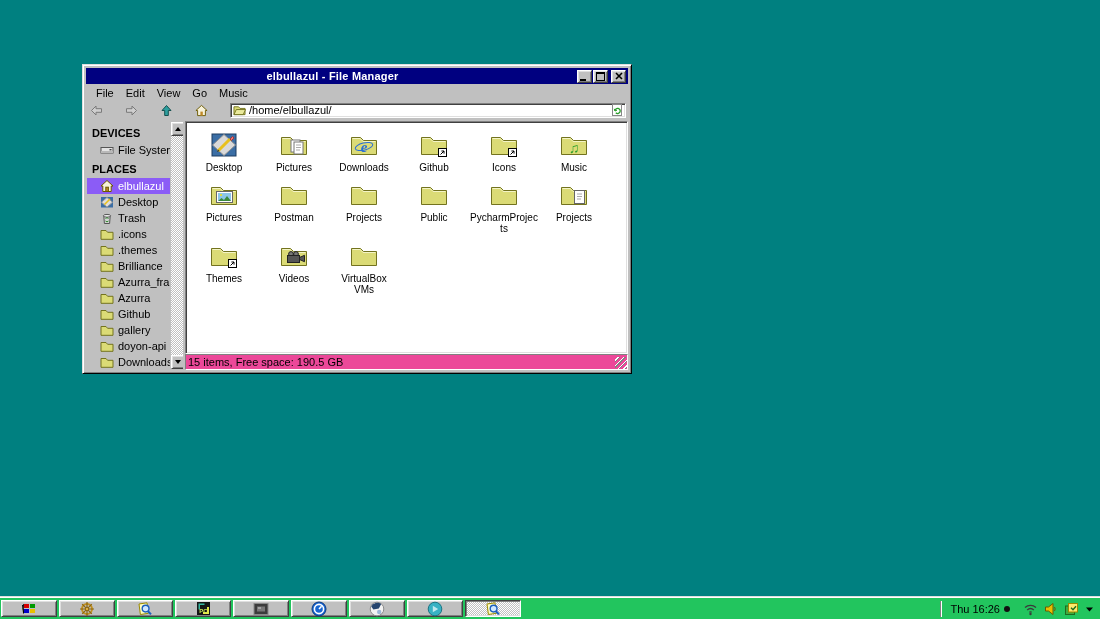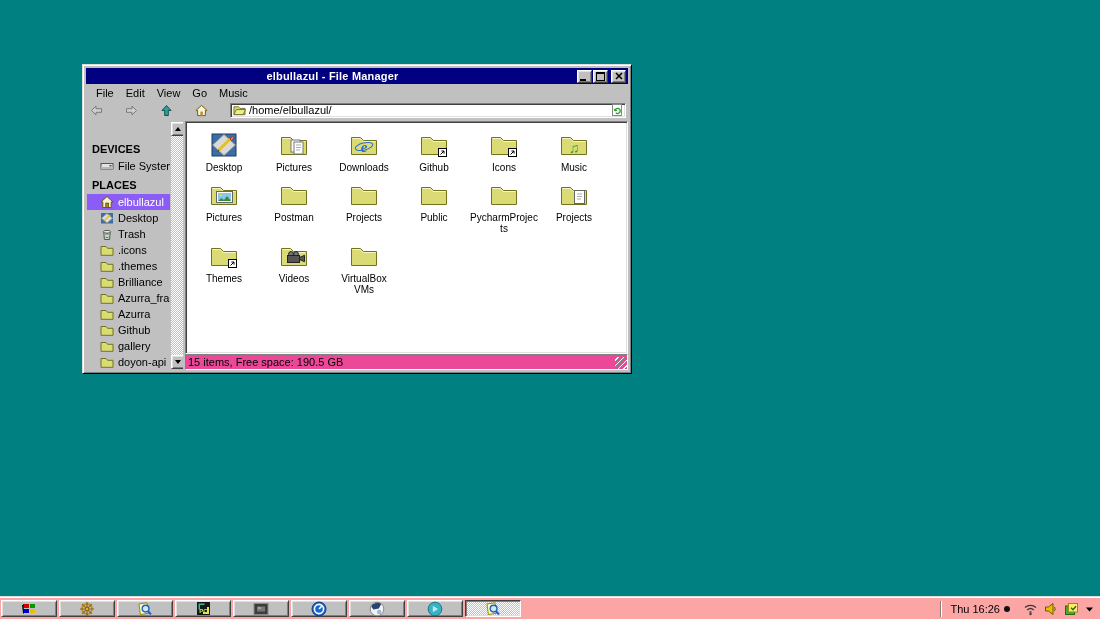--- a/index.html
+++ b/index.html
@@ -27,21 +27,21 @@
   .menubar{height:15px;display:flex;align-items:flex-end;padding:1px 4px 0 4px;flex:0 0 auto;}
   .menu-item{padding:0 6px;line-height:13px;}
   .toolbar{height:18px;display:flex;align-items:center;gap:18px;padding:1px 2px;flex:0 0 auto;}
   .toolbtn{width:17px;height:15px;display:flex;align-items:center;justify-content:center;}
   .pathfield{flex:1;height:13px;background:#fff;display:flex;align-items:center;
     gap:3px;padding:0 2px;margin-left:2px;}
   .pathtext{flex:1;line-height:13px;white-space:nowrap;overflow:hidden;}
   .content{flex:1;display:flex;gap:2px;min-height:0;padding-top:1px;}
   
   .sidebar{width:97px;flex:0 0 auto;position:relative;background:#c0c0c0;overflow:hidden;}
-  .side-list{position:absolute;left:1px;top:1px;right:13px;bottom:1px;overflow:hidden;margin-top:16px;}
+  .side-list{position:absolute;left:1px;top:1px;right:13px;bottom:1px;overflow:hidden;}
   .side-header{font-weight:bold;padding:5px 4px 3px 5px;}
   .side-row{display:flex;align-items:center;gap:4px;height:16px;padding-left:13px;white-space:nowrap;}
   .side-row.selected{background:#8b5cf6;color:#fff;}
   .side-row .si{flex:0 0 auto;display:flex;}
   
   .vscroll{position:absolute;top:1px;right:0;bottom:1px;width:12px;
     background:conic-gradient(#fff 0 25%, #c0c0c0 0 50%, #fff 0 75%, #c0c0c0 0);
     background-size:2px 2px;}
   .sbtn{position:absolute;left:0;width:12px;height:12px;display:flex;align-items:center;justify-content:center;}
   .sbtn.up{top:0;} .sbtn.down{bottom:0;}
@@ -53,21 +53,21 @@
   .filegrid{display:grid;grid-template-columns:repeat(6,70px);grid-auto-rows:min-content;column-gap:0;}
   .fitem{display:flex;flex-direction:column;align-items:center;padding:2px 1px 4px 1px;}
   .fitem .fic{width:32px;height:32px;flex:0 0 auto;}
   .flabel{font-size:10px;text-align:center;max-width:68px;overflow-wrap:anywhere;line-height:11px;margin-top:1px;}
   .statusbar{height:14px;flex:0 0 auto;display:flex;align-items:center;padding:0 2px;
     border:1px solid;border-color:#808080 #fff #fff #808080;background:#ec4899;position:relative;}
   .status-text{line-height:12px;white-space:nowrap;}
   .grip{position:absolute;right:0;bottom:0;width:12px;height:12px;
     background:repeating-linear-gradient(135deg,transparent 0 2px,#fff 2px 3px,#808080 3px 4px);}
   
-  #taskbar{position:absolute;left:0;bottom:0;width:1100px;height:22px;background:#fca5a5;
+  #taskbar{position:absolute;left:0;bottom:0;width:1100px;height:22px;background:#22c55e;
     border-top:1px solid #fff;box-shadow:0 -1px 0 #dfdfdf;display:flex;align-items:center;box-sizing:border-box;}
   .task-btn{width:56px;height:17px;margin:0 1px;display:flex;align-items:center;justify-content:center;flex:0 0 auto;}
   .task-btn.active{border-color:#404040 #fff #fff #404040;
     box-shadow:inset 1px 1px 0 #808080, inset -1px -1px 0 #dfdfdf;
     background:conic-gradient(#fff 0 25%, #c0c0c0 0 50%, #fff 0 75%, #c0c0c0 0);background-size:2px 2px;}
   .tray{margin-left:auto;display:flex;align-items:center;gap:5px;padding:0 6px;height:100%;}
   .tray-sep{width:1px;height:16px;background:#808080;box-shadow:1px 0 0 #fff;margin-right:4px;}
   .clock{display:flex;align-items:center;gap:4px;white-space:nowrap;}
   .clock-dot{width:6px;height:6px;border-radius:50%;background:#111;}
   .tray-ic{display:flex;align-items:center;}

